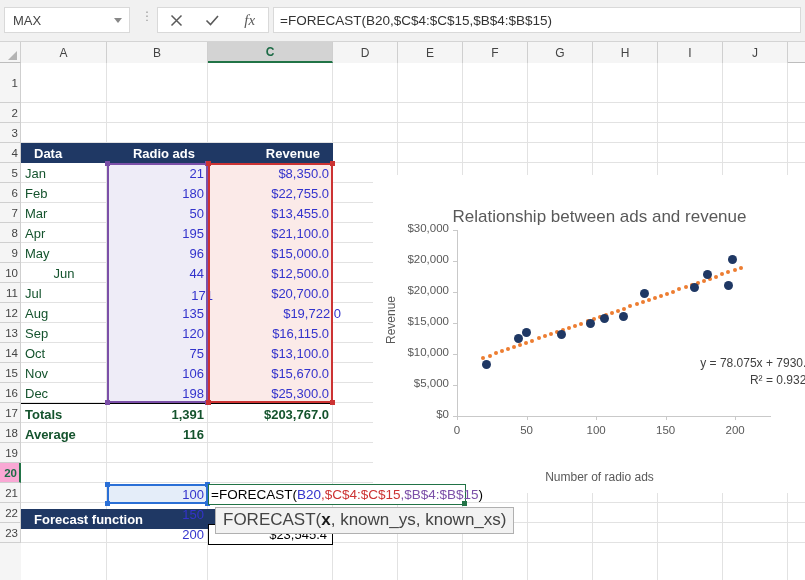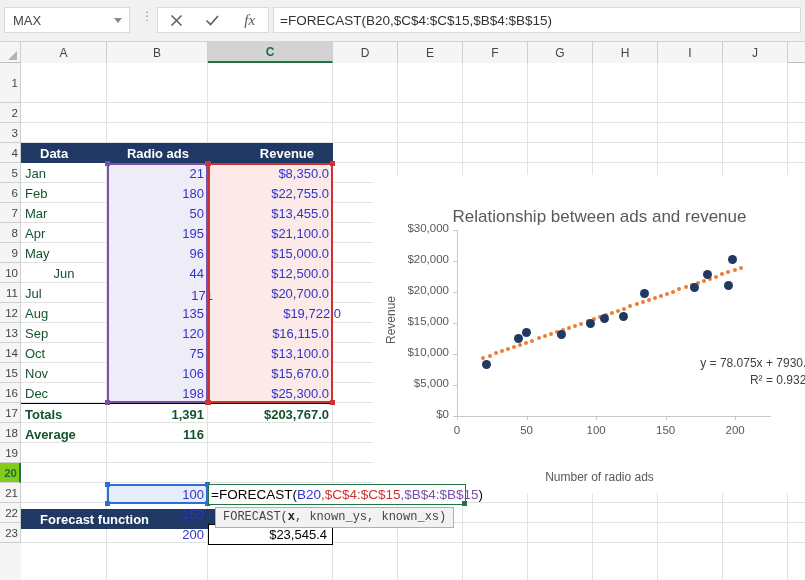--- a/index.html
+++ b/index.html
@@ -113,21 +113,21 @@
   .rowcell {
     position: absolute; left: 0; width: 21px;
     background: #f5f5f5;
     border-bottom: 1px solid #cfcfcf;
     border-right: 1px solid #cfcfcf;
     font-size: 11.5px; color: #444444;
     display: flex; align-items: center; justify-content: flex-end;
     padding-right: 2px;
   }
   .rowcell.sel {
-    background: #84cc16; color: #1d6b46; font-weight: bold;
+    background: #f9a8d4; color: #1d6b46; font-weight: bold;
     border-right: 2px solid #217346;
   }
   #cells {
     position: absolute; left: 21px; top: 21px;
     width: 784px; height: 517px;
   }
   .gl-h { position: absolute; height: 1px; background: #e2e2e2; left: 0; }
   .gl-v { position: absolute; width: 1px; background: #e2e2e2; top: 0; }
 
   .cell {
@@ -150,21 +150,21 @@
   #title-text {
     font-family: "Liberation Serif", serif;
     font-style: italic; font-weight: bold;
     font-size: 19px; color: #ffffff;
   }
   .hdr-band {
     position: absolute;
     background: #1f3864;
     color: #ffffff; font-weight: bold; font-size: 13px;
     display: flex; align-items: center;
-    padding: 0 19px;
+    padding: 0 13px;
   }
   .hdr-l { justify-content: flex-start; }
   .hdr-r { justify-content: flex-end; }
 
   .fill-b { position: absolute; background: #eeecf7; }
   .fill-c { position: absolute; background: #fbeae8; }
 
   .topline { position: absolute; background: #000000; height: 1px; }
 
   
@@ -190,23 +190,23 @@
   .tok-r { color: #cc3333; }
   .tok-p { color: #7b4fa8; }
   #edit-handle {
     position: absolute; width: 5px; height: 5px;
     background: #217346; z-index: 41;
   }
   #tooltip {
     position: absolute;
     background: #f2f2f2;
     border: 1px solid #b0b0b0;
-    font-size: 12px; color: #444444;
+    font-size: 17px; color: #444444;
     padding: 2px 7px 3px 7px;
-    white-space: nowrap; z-index: 45; font-family: Liberation Mono, monospace;
+    white-space: nowrap; z-index: 45;
   }
   #tooltip b { color: #1a1a1a; }
   #result-cell {
     position: absolute;
     background: #ffffff;
     border: 1px solid #000000;
     display: flex; align-items: center; justify-content: flex-end;
     padding-right: 5px;
     font-size: 13px; color: #000000; z-index: 30;
   }

